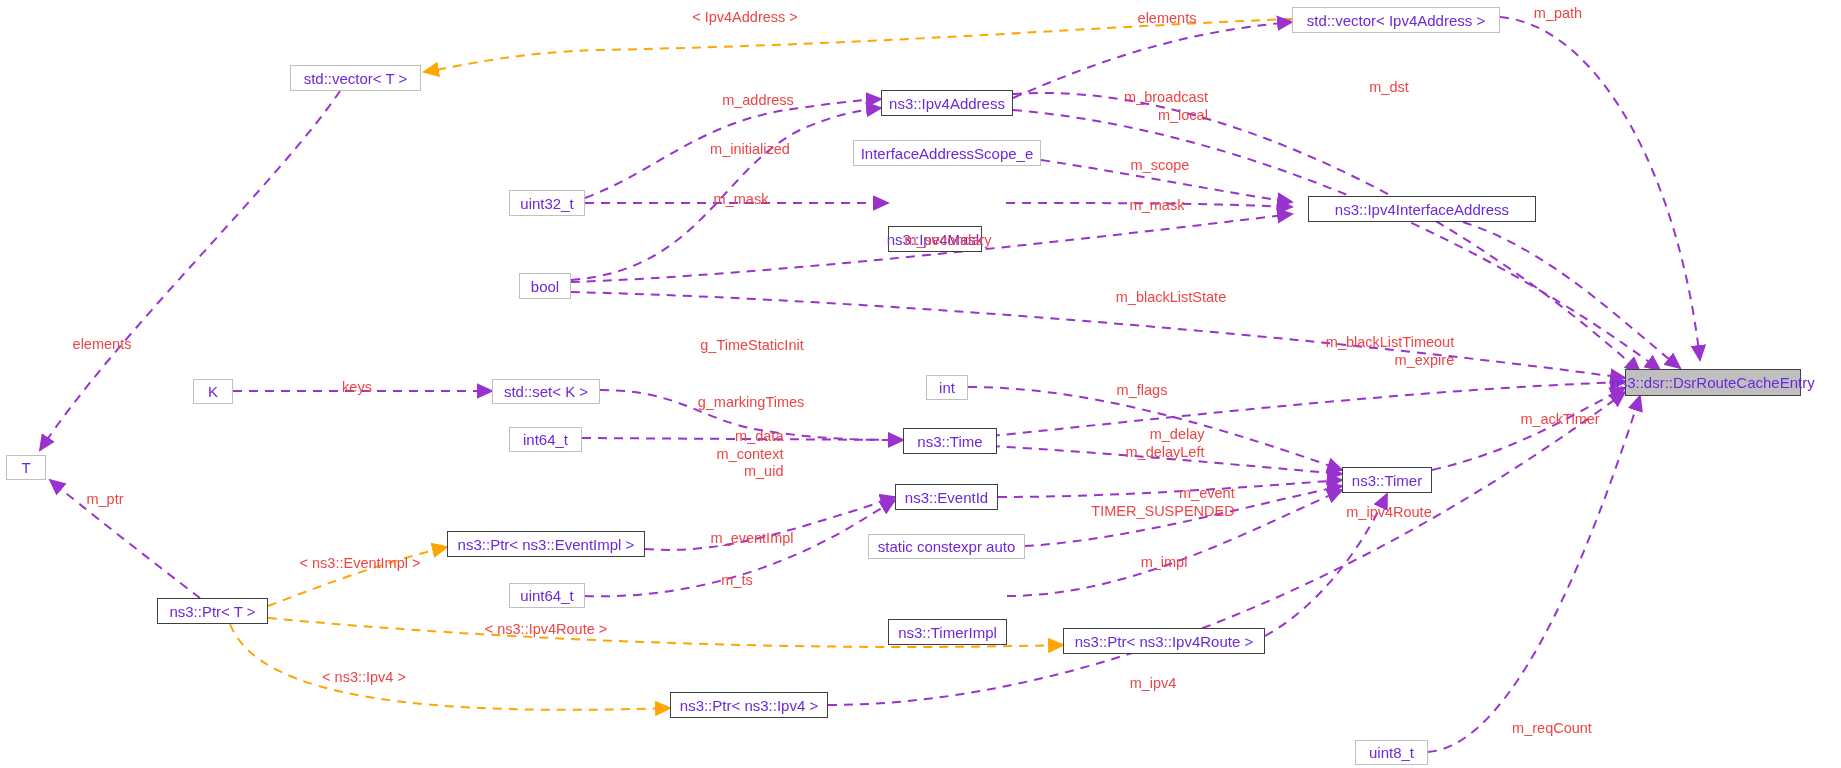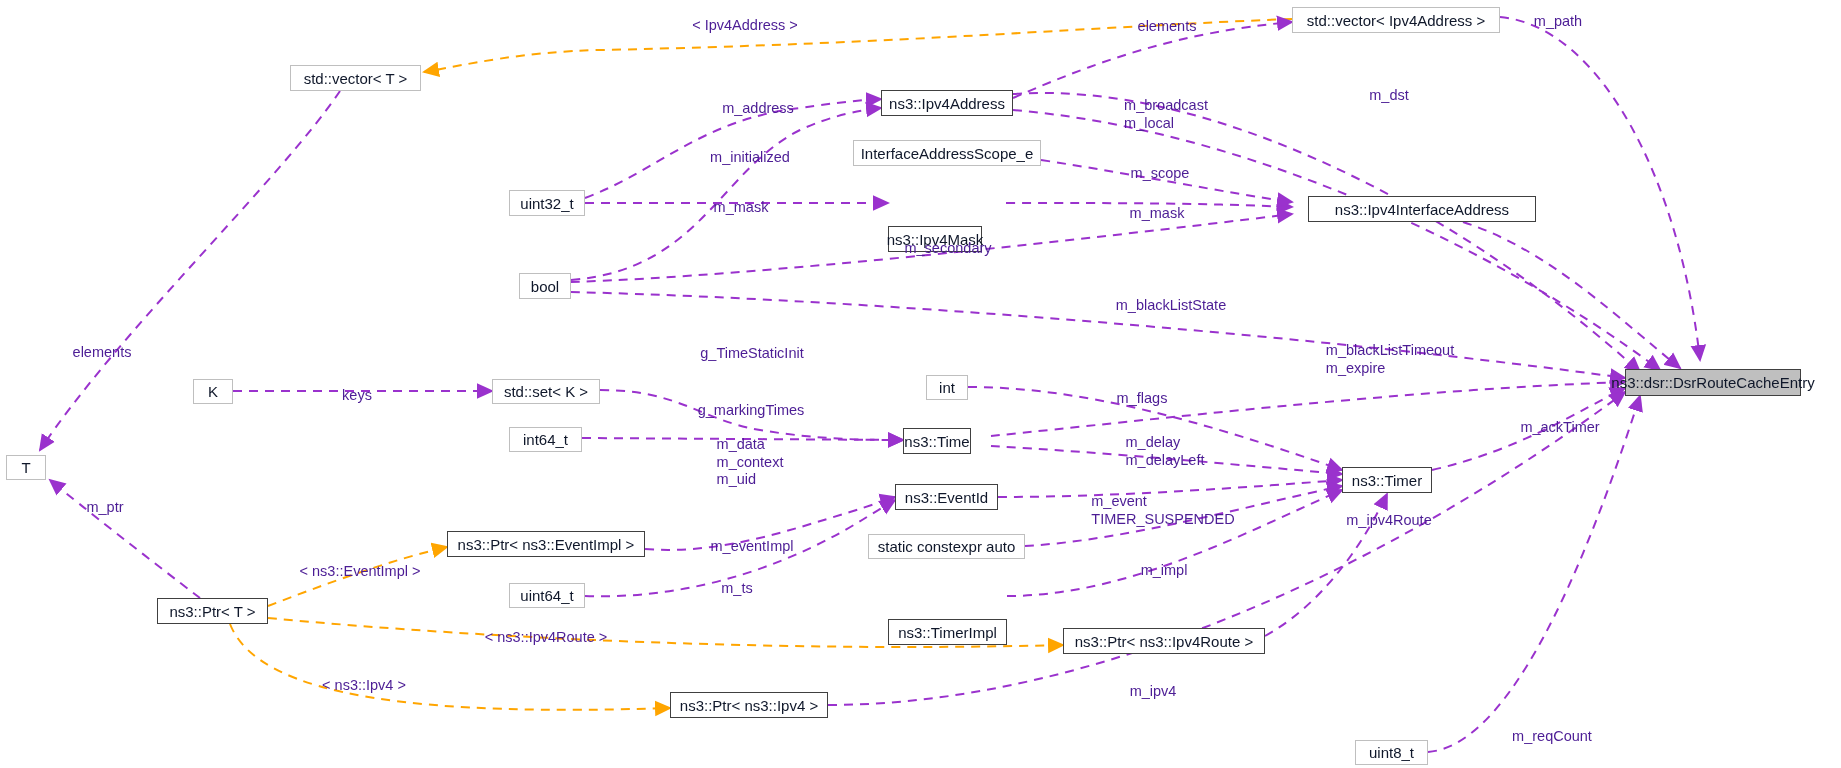--- a/index.html
+++ b/index.html
@@ -22,21 +22,21 @@
     width: 1841px;
     height: 768px;
   }
   .node {
     position: absolute;
     box-sizing: border-box;
     display: flex;
     align-items: center;
     justify-content: center;
     font-size: 15px;
-    color: #0f172a;
+    color: #6d28d9;
     background: #ffffff;
     white-space: nowrap;
     line-height: 1;
     padding: 0 9px;
   }
   
   .node.cls {
     border: 1.5px solid #404040;
   }
   
@@ -44,27 +44,26 @@
     border: 1px solid #bfbfbf;
   }
   
   .node.focus {
     border: 1.5px solid #404040;
     background: #bfbfbf;
   }
   .edge-label {
     position: absolute;
     font-size: 14.5px;
-    color: #4c1d95;
+    color: #ef4444;
     white-space: pre;
-    text-align: left;
+    text-align: right;
     line-height: 1.22;
     transform: translateX(-50%);
     background: transparent;
-    margin-top: 8px;
   }
 </style>
 </head>
 <body>
 
 <div id="canvas">
 
   <svg id="edge-layer" viewBox="0 0 1841 768" xmlns="http://www.w3.org/2000/svg">
     <defs>
       <marker id="arrowPurple" markerWidth="9" markerHeight="9" refX="7.5" refY="4.5" orient="auto" markerUnits="strokeWidth">
@@ -118,21 +117,21 @@
       <div class="node tmpl" style="left: 853px; top: 140px; width: 188px; height: 26px;">InterfaceAddressScope_e</div>
       <div class="node tmpl" style="left: 509px; top: 190px; width: 76px; height: 26px;">uint32_t</div>
       <div class="node cls" style="left: 888px; top: 190px; width: 94px; height: 26px; margin-top: 36px;">ns3::Ipv4Mask</div>
       <div class="node cls" style="left: 1292px; top: 196px; width: 228px; height: 26px; margin-left: 16px;">ns3::Ipv4InterfaceAddress</div>
       <div class="node tmpl" style="left: 519px; top: 273px; width: 52px; height: 26px;">bool</div>
       <div class="node tmpl" style="left: 193px; top: 379px; width: 40px; height: 25px;">K</div>
       <div class="node tmpl" style="left: 492px; top: 379px; width: 108px; height: 25px;">std::set&lt; K &gt;</div>
       <div class="node tmpl" style="left: 926px; top: 375px; width: 42px; height: 25px;">int</div>
       <div class="node focus" style="left: 1625px; top: 369px; width: 176px; height: 27px;">ns3::dsr::DsrRouteCacheEntry</div>
       <div class="node tmpl" style="left: 509px; top: 427px; width: 73px; height: 25px;">int64_t</div>
-      <div class="node cls" style="left: 903px; top: 428px; width: 68px; height: 26px;">ns3::Time</div>
+      <div class="node cls" style="left: 903px; top: 428px; width: 94px; height: 26px;">ns3::Time</div>
       <div class="node tmpl" style="left: 6px; top: 455px; width: 40px; height: 25px;">T</div>
       <div class="node cls" style="left: 1342px; top: 467px; width: 90px; height: 26px;">ns3::Timer</div>
       <div class="node cls" style="left: 895px; top: 484px; width: 103px; height: 26px;">ns3::EventId</div>
       <div class="node cls" style="left: 447px; top: 531px; width: 198px; height: 26px;">ns3::Ptr&lt; ns3::EventImpl &gt;</div>
       <div class="node tmpl" style="left: 868px; top: 534px; width: 157px; height: 25px;">static constexpr auto</div>
       <div class="node tmpl" style="left: 509px; top: 583px; width: 76px; height: 25px;">uint64_t</div>
       <div class="node cls" style="left: 888px; top: 583px; width: 119px; height: 26px; margin-top: 36px;">ns3::TimerImpl</div>
       <div class="node cls" style="left: 157px; top: 598px; width: 111px; height: 26px;">ns3::Ptr&lt; T &gt;</div>
       <div class="node cls" style="left: 1063px; top: 628px; width: 202px; height: 26px;">ns3::Ptr&lt; ns3::Ipv4Route &gt;</div>
       <div class="node cls" style="left: 670px; top: 692px; width: 158px; height: 26px;">ns3::Ptr&lt; ns3::Ipv4 &gt;</div>

